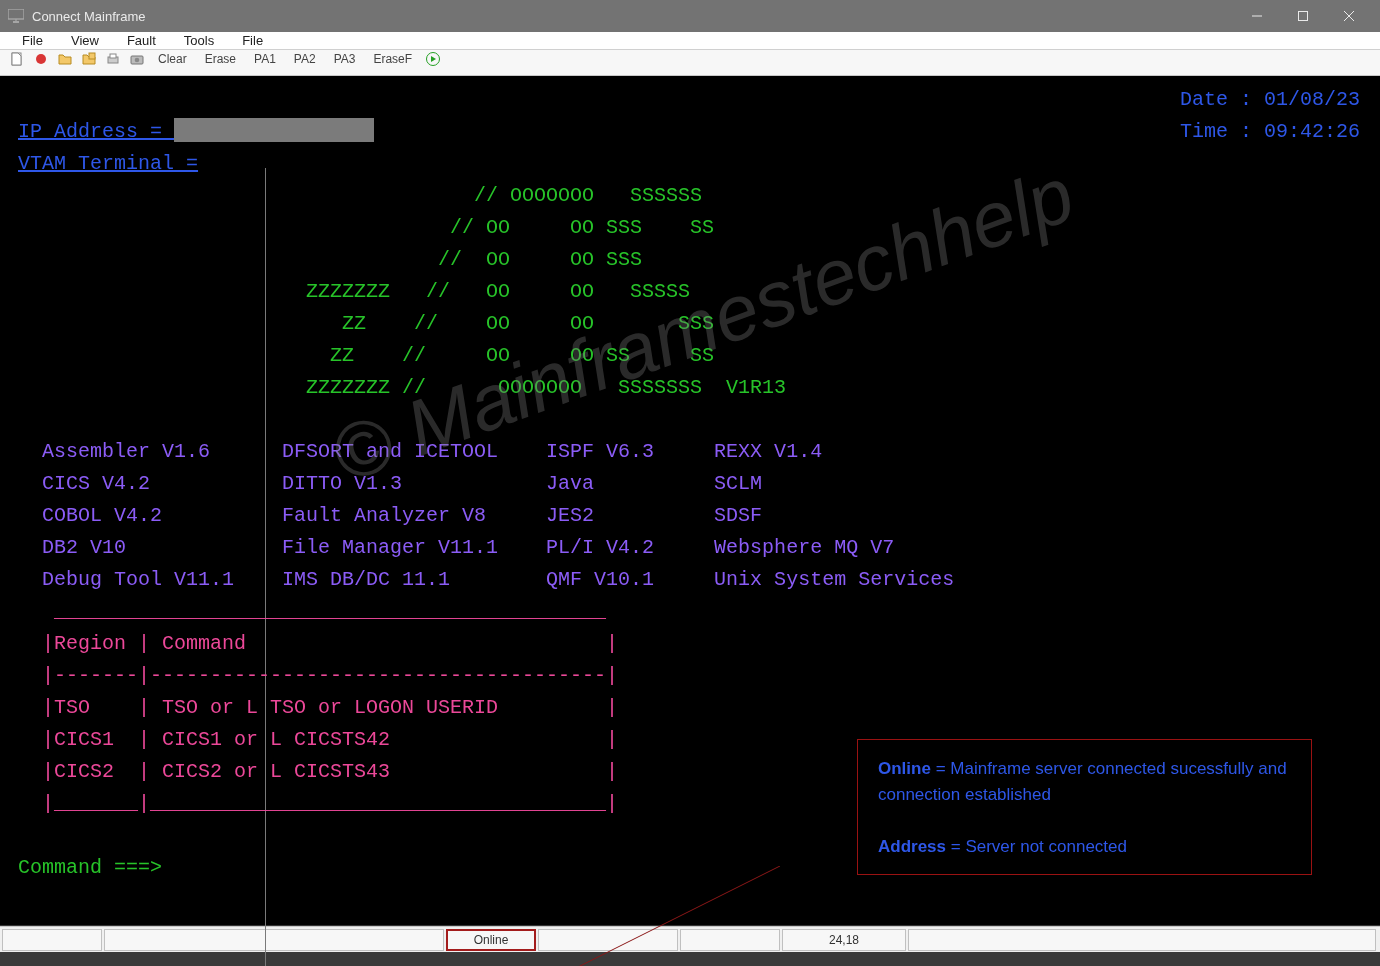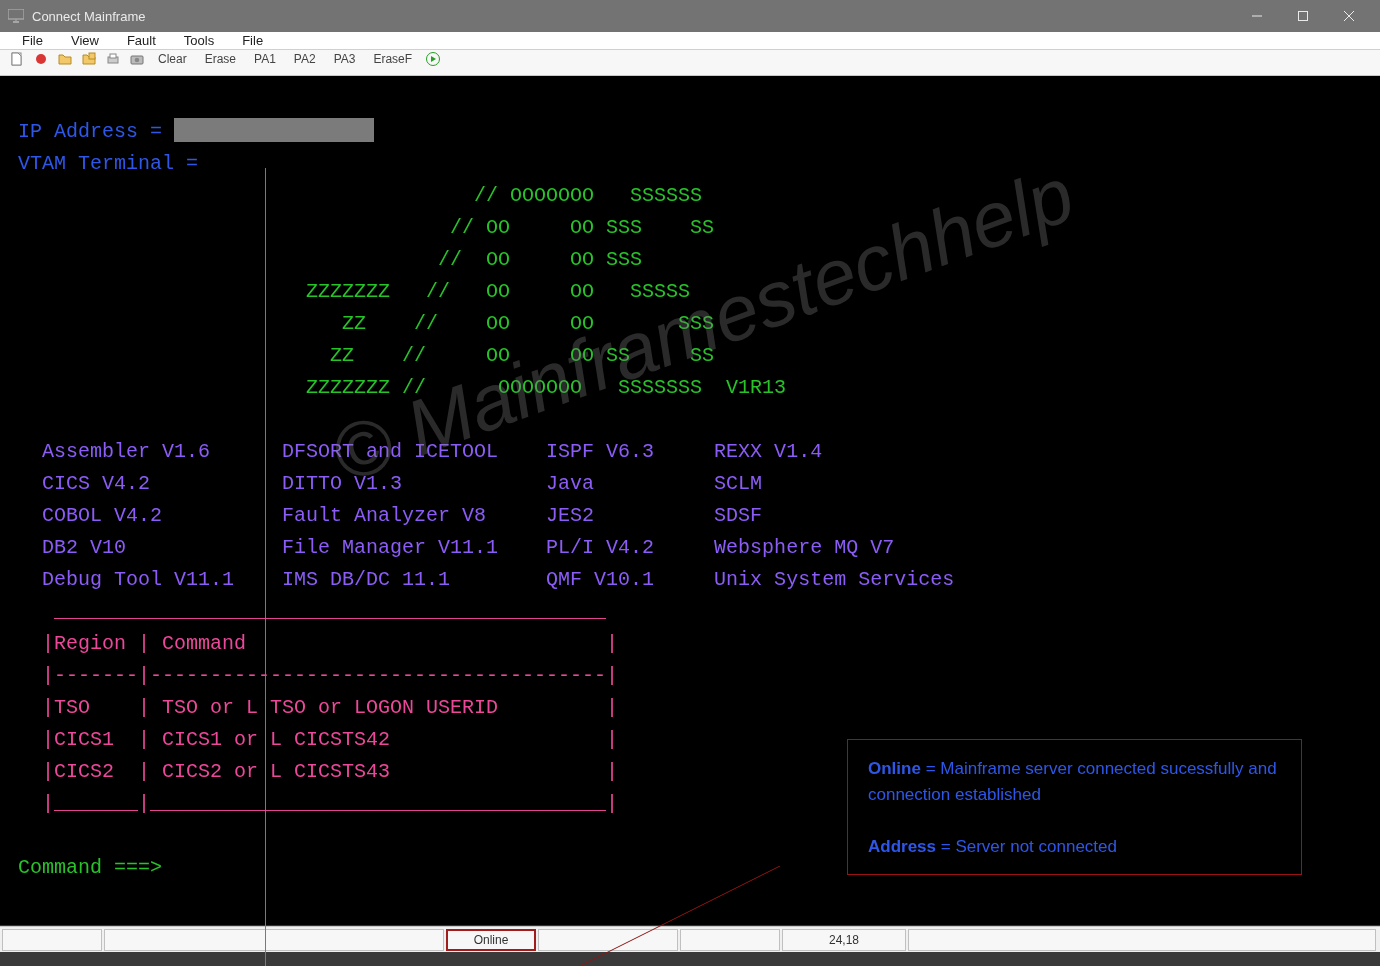--- a/index.html
+++ b/index.html
@@ -89,21 +89,21 @@
   }
   .terminal {
     font-family: "Consolas", "Courier New", monospace;
     font-size: 20px;
     line-height: 32px;
     white-space: pre;
     color: #888;
     padding: 8px 18px 0 18px;
     position: relative;
   }
-  .term-blue { color:#2e57e8; }
+  .term-blue { color:#2e57e8;text-decoration:underline; }
   .term-green { color:#27c329;margin-top:27px; }
   .term-cyan { color:#ec4899; }
   .term-red { color:#8b5cf6; }
   .ip-mask {
     display: inline-block;
     width: 200px; height: 24px;
     background: #7b7b7b;
     vertical-align: middle;
     margin-top:-4px;
   }
@@ -116,21 +116,21 @@
     color:#2e57e8;
   }
   .cursor-col {
     position: absolute;
     top: 92px; left: 265px;
     width: 0; height: 800px;
     border-left: 1px solid #7a7a7a;
   }
   .annotation-box {
     position: absolute;
-    top: 663px; right: 78px;
+    top: 663px; right: 68px;
     width: 455px;
     border: 1px solid #9a1212;
     padding: 16px 20px 14px 20px;
     font-family: "Segoe UI", Tahoma, sans-serif;
     font-size: 17px;
     line-height: 26px;
     color: #2e57e8;
     background: transparent;
   }
   .annotation-box b { font-weight: bold; }
@@ -252,20 +252,24 @@
   <span class="runicon">
       <span class="circle">
         <span class="tri"></span>
       </span>
     </span>
 </div>
 
 <div class="terminal-wrap">
   <div class="cursor-col"></div>
 
+  <div class="rightinfo">
+    <span>Date : </span><span>01/08/23</span><br>
+    <span>Time : </span><span>09:42:26</span>
+  </div>
 
   <div class="terminal">
 <span class="term-blue"><span>IP Address = </span></span><span class="ip-mask"></span>
 <span class="term-blue">VTAM Terminal =</span>
 <span class="term-green" id="ascii-art">                                      // OOOOOOO   SSSSSS
                                     // OO     OO SSS    SS
                                    //  OO     OO SSS
                         ZZZZZZZ   //   OO     OO   SSSSS
                            ZZ    //    OO     OO       SSS
                           ZZ    //     OO     OO SS     SS

